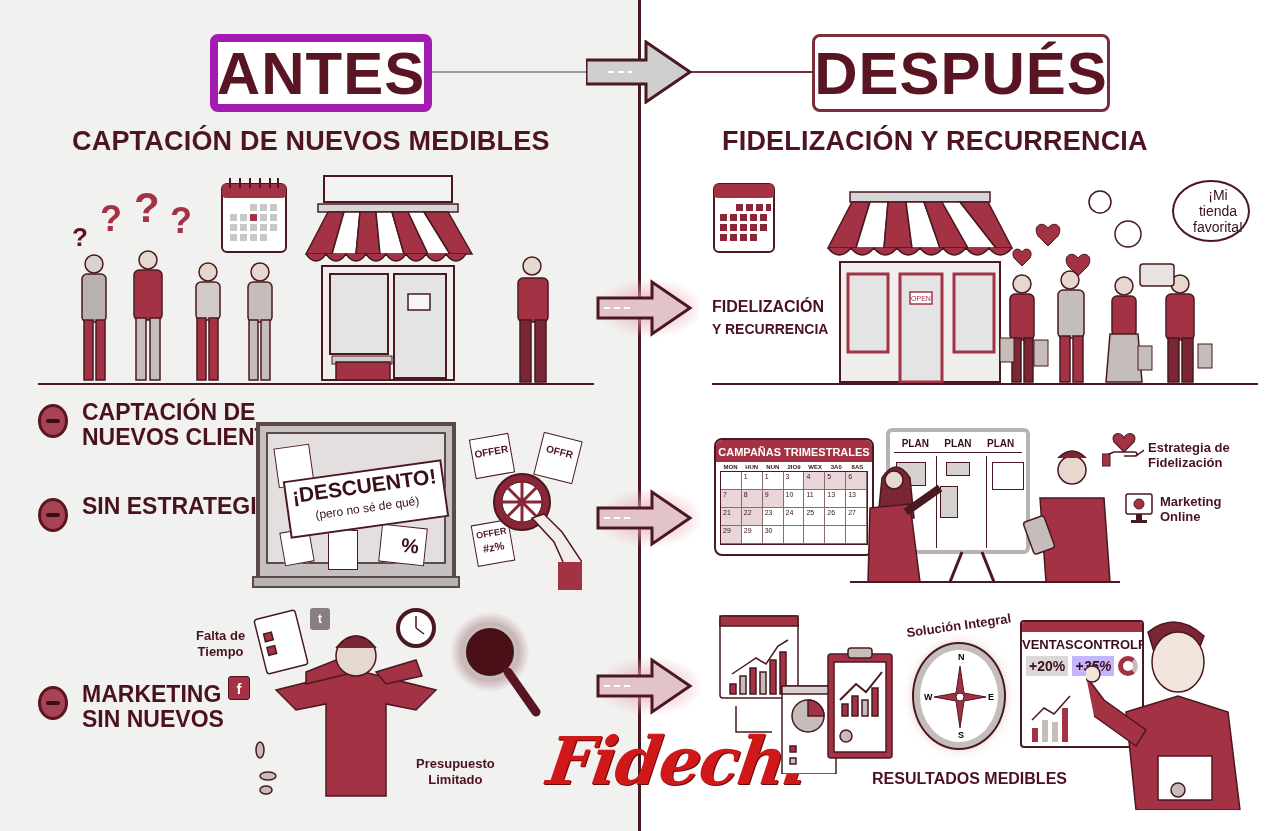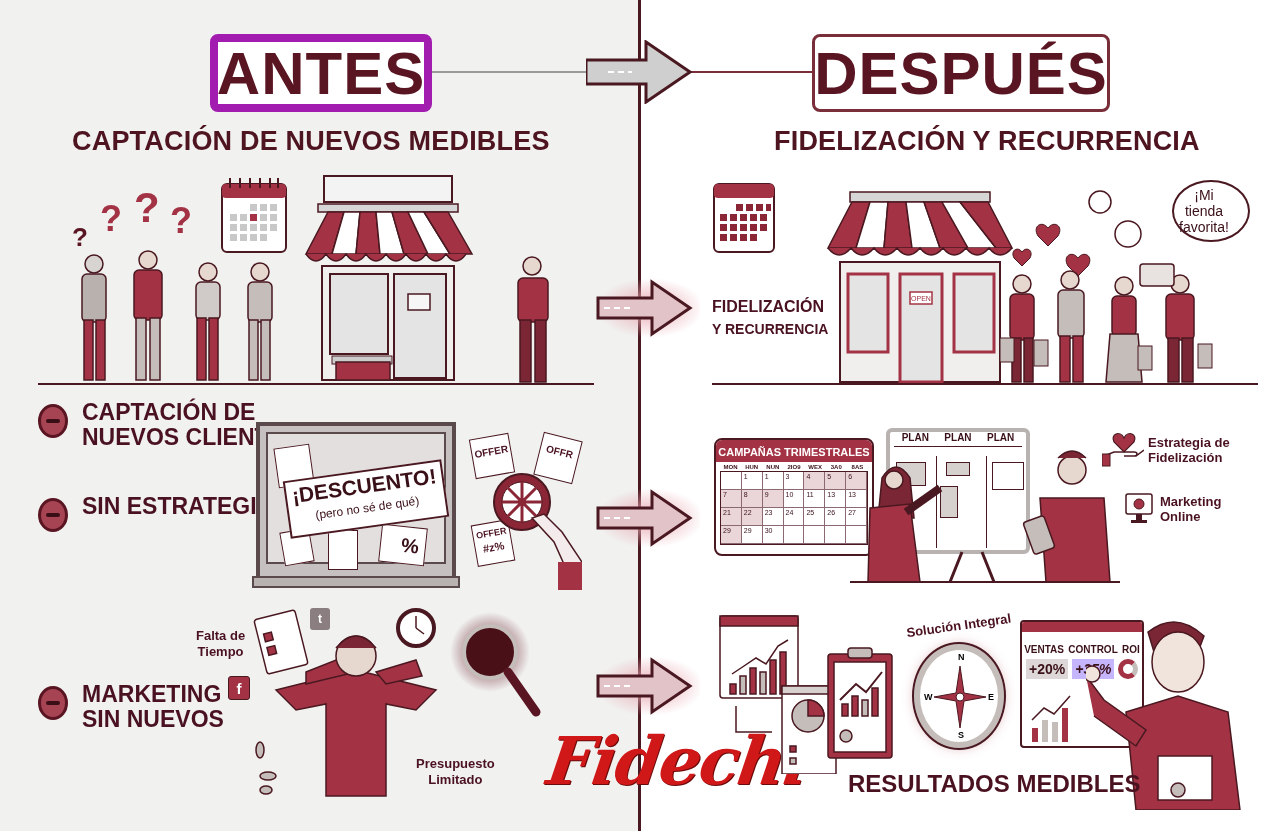--- a/index.html
+++ b/index.html
@@ -6,30 +6,30 @@
   body { width: 1279px; height: 831px; overflow: hidden; font-family: "Liberation Sans", "DejaVu Sans", sans-serif; background: #ffffff; position: relative; }
   .left-bg { position: absolute; left: 0; top: 0; width: 640px; height: 831px; background: #f1f1f0; }
   .right-bg { position: absolute; left: 640px; top: 0; width: 639px; height: 831px; background: #ffffff; }
   .divider { position: absolute; left: 638px; top: 0; width: 3px; height: 831px; background: #4a1820; }
   .header-box { position: absolute; display: flex; align-items: center; justify-content: center; font-weight: 700; color: #5a1522; border-radius: 8px; background: #fff; }
   .antes-box { left: 210px; top: 34px; width: 222px; height: 78px; border: 8px solid #a21caf; font-size: 60px; letter-spacing: 1px; }
   .despues-box { left: 812px; top: 34px; width: 298px; height: 78px; border: 3px solid #7a2e3a; font-size: 60px; letter-spacing: 1px; }
   .hline { position: absolute; height: 2px; }
   .subtitle { position: absolute; font-weight: 700; font-size: 27px; color: #4e1420; letter-spacing: 0.2px; white-space: nowrap; }
   .left-sub { left: 72px; top: 126px; }
-  .right-sub { left: 774px; top: 126px; }
+  .right-sub { left: 722px; top: 126px; }
   .scene { position: absolute; }
   .ground { position: absolute; height: 2px; background: #4a1820; }
   .minus-item { position: absolute; display: flex; align-items: flex-start; }
   .minus-icon { width: 30px; height: 34px; border-radius: 50%; background: #a64453; border: 3px solid #5a1522; display: flex; align-items: center; justify-content: center; margin-right: 14px; margin-top: 4px; flex-shrink: 0; }
   .minus-icon::after { content: ""; width: 14px; height: 4px; background: #3a0e16; border-radius: 2px; }
   .minus-label { font-weight: 700; font-size: 23px; line-height: 25px; color: #4a1220; }
   .small-label { position: absolute; font-weight: 700; font-size: 13px; line-height: 16px; color: #4a1220; text-align: center; }
   .side-label { position: absolute; font-weight: 700; color: #4a1220; }
-  .bubble { position: absolute; background: #fff; border: 2px solid #4a1820; border-radius: 50%; display: flex; align-items: center; justify-content: flex-start; text-align: center; font-size: 14px; line-height: 16px; color: #3a1018; }
+  .bubble { position: absolute; background: #fff; border: 2px solid #4a1820; border-radius: 50%; display: flex; align-items: center; justify-content: flex-end; text-align: center; font-size: 14px; line-height: 16px; color: #3a1018; }
   .arrow { position: absolute; }
   .logo { position: absolute; left: 548px; top: 722px; font-family: "DejaVu Serif", serif; font-style: italic; font-size: 66px; font-weight: 700; color: #d01818; text-shadow: 1px 1px 0 #6a0a0a; letter-spacing: -2px; transform: skewX(-8deg); }
   .tag { font-weight: 700; color: #4a1220; font-size: 12px; }
 </style>
 </head>
 <body>
 
 <div class="left-bg"></div>
 <div class="right-bg"></div>
 <div class="divider"></div>
@@ -393,21 +393,21 @@
       <span class="cal-cell"></span>
       <span class="cal-cell"></span>
   </div>
 </div>
 <style>
   .cal-cell { border-right:1px solid #8a6a70; border-bottom:1px solid #8a6a70; padding:1px 2px; }
   .cal-cell.hl { background:#ead6d9; }
 </style>
 
 <div style="position:absolute; left:886px; top:428px; width:144px; height:126px; background:#fff; border:4px solid #b8b2b1; border-radius:6px;">
-  <div style="display:flex; justify-content:space-around; font-weight:700; font-size:10px; color:#3a1018; border-bottom:1px solid #4a1820; padding-bottom:3px; margin:0 4px;">
+  <div style="display:flex; justify-content:space-around; font-weight:700; font-size:10px; color:#3a1018; padding-top:6px; border-bottom:1px solid #4a1820; padding-bottom:3px; margin:0 4px;">
     <span>PLAN</span>
     <span>PLAN</span>
     <span>PLAN</span>
   </div>
   <div style="position:absolute; left:46px; top:24px; width:1px; height:92px; background:#4a1820;"></div>
   <div style="position:absolute; left:96px; top:24px; width:1px; height:92px; background:#4a1820;"></div>
   <div style="position:absolute; left:6px; top:30px; width:30px; height:24px; background:#d6d0cf; border:1.5px solid #4a1820;"></div>
   <div style="position:absolute; left:56px; top:30px; width:24px; height:14px; background:#d6d0cf; border:1.5px solid #4a1820;"></div>
   <div style="position:absolute; left:50px; top:54px; width:18px; height:32px; background:#d6d0cf; border:1.5px solid #4a1820;"></div>
   <div style="position:absolute; left:102px; top:30px; width:32px; height:28px; background:#fff; border:1.5px solid #4a1820;"></div>
@@ -421,21 +421,21 @@
     <line x1="112" y1="104" x2="100" y2="134" stroke-width="3"></line>
       <line x1="132" y1="104" x2="144" y2="134" stroke-width="3"></line>
     <circle cx="222" cy="22" r="14" fill="#e7d8cf"></circle>
     <path d="M208,10 q14,-14 28,0" fill="#7a2634"></path>
     <path d="M190,50 L254,50 L260,134 L196,134 Z" fill="#a33344"></path>
     <rect x="178" y="70" width="22" height="34" rx="3" fill="#c4bdb9" transform="rotate(-20 189 87)"></rect>
   </g>
   <line x1="0" y1="134" x2="270" y2="134" stroke="#4a1820" stroke-width="2"></line>
 </svg>
 
-<div style="position:absolute; left:1102px; top:430px; display:flex; align-items:center;">
+<div style="position:absolute; left:1102px; top:430px; display:flex; align-items:flex-end;">
   <svg width="42" height="40" viewBox="0 0 42 40">
     <path d="M22,8 c-4,-8 -14,-4 -10,4 l10,10 l10,-10 c4,-8 -6,-12 -10,-4z" fill="#a33344" stroke="#4a1820" stroke-width="1.2"></path>
     <path d="M2,26 l10,-4 l20,0 c4,0 4,4 0,4 l-10,0 l12,0 l8,-6" fill="none" stroke="#4a1820" stroke-width="1.5"></path>
     <rect x="0" y="24" width="8" height="12" fill="#a33344" stroke="#4a1820"></rect>
   </svg>
   <div style="font-weight:700; font-size:13px; line-height:15px; color:#4a1220; margin-left:4px;">
     <div>Estrategia de</div>
     <div>Fidelización</div>
   </div>
 </div>
@@ -489,21 +489,21 @@
   <span style="position:absolute; left:38px; bottom:2px; font-size:9px; font-weight:700;">S</span>
   <span style="position:absolute; left:4px; top:42px; font-size:9px; font-weight:700;">W</span>
   <svg style="position:absolute; left:14px; top:16px;" width="52" height="62" viewBox="0 0 52 62">
     <polygon points="26,0 30,27 52,31 30,35 26,62 22,35 0,31 22,27" fill="#a33344" stroke="#4a1820"></polygon>
     <circle cx="26" cy="31" r="4" fill="#fff" stroke="#4a1820"></circle>
   </svg>
 </div>
 
 <div style="position:absolute; left:1020px; top:620px; width:124px; height:128px; background:#fff; border:2px solid #4a1820; border-radius:4px; overflow:hidden;">
   <div style="height:10px; background:#a33344;"></div>
-  <div style="display:flex; justify-content:space-around; font-weight:700; font-size:10px; color:#3a1018; padding-top:12px;">
+  <div style="display:flex; justify-content:space-around; font-weight:700; font-size:13px; color:#3a1018; padding-top:5px;">
     <span>VENTAS</span>
     <span>CONTROL</span>
     <span>ROI</span>
   </div>
   <div style="display:flex; gap:4px; padding:4px 4px 0;">
     <span style="background:#ddd8d7; font-weight:700; font-size:14px; padding:2px 3px; color:#3a1018;">+20%</span>
     <span style="background:#c4b5fd; font-weight:700; font-size:14px; padding:2px 3px; color:#3a1018;font-style:italic;">+35%</span>
     <span style="width:20px; height:20px; border-radius:50%; border:5px solid #a33344; border-right-color:#c4bdb9;"></span>
   </div>
   <svg style="position:absolute; left:8px; top:70px;" width="44" height="52" viewBox="0 0 44 52">
@@ -518,13 +518,13 @@
   <g stroke="#4a1820" stroke-width="1.5">
     <path d="M62,12 q28,-22 56,4 l-6,16 l-44,0 z" fill="#7a2634"></path>
     <ellipse cx="92" cy="42" rx="26" ry="30" fill="#f0e4dc"></ellipse>
     <path d="M40,92 L92,76 L142,92 L154,190 L50,190 Z" fill="#a33344"></path>
     <path d="M0,56 L18,80 L60,110 L50,126 L8,96" fill="#a33344"></path>
     <circle cx="6" cy="54" r="8" fill="#f0e4dc"></circle>
     <rect x="72" y="136" width="54" height="44" fill="#fff"></rect>
     <circle cx="92" cy="170" r="7" fill="#c4bdb9"></circle>
   </g>
 </svg>
-<div style="position:absolute; left:848px; top:770px; font-weight:700; font-size:24px; color:#4a1220;">RESULTADOS MEDIBLES</div>
+<div style="position:absolute; left:872px; top:770px; font-weight:700; font-size:16px; color:#4a1220;">RESULTADOS MEDIBLES</div>
 
 </body></html>

